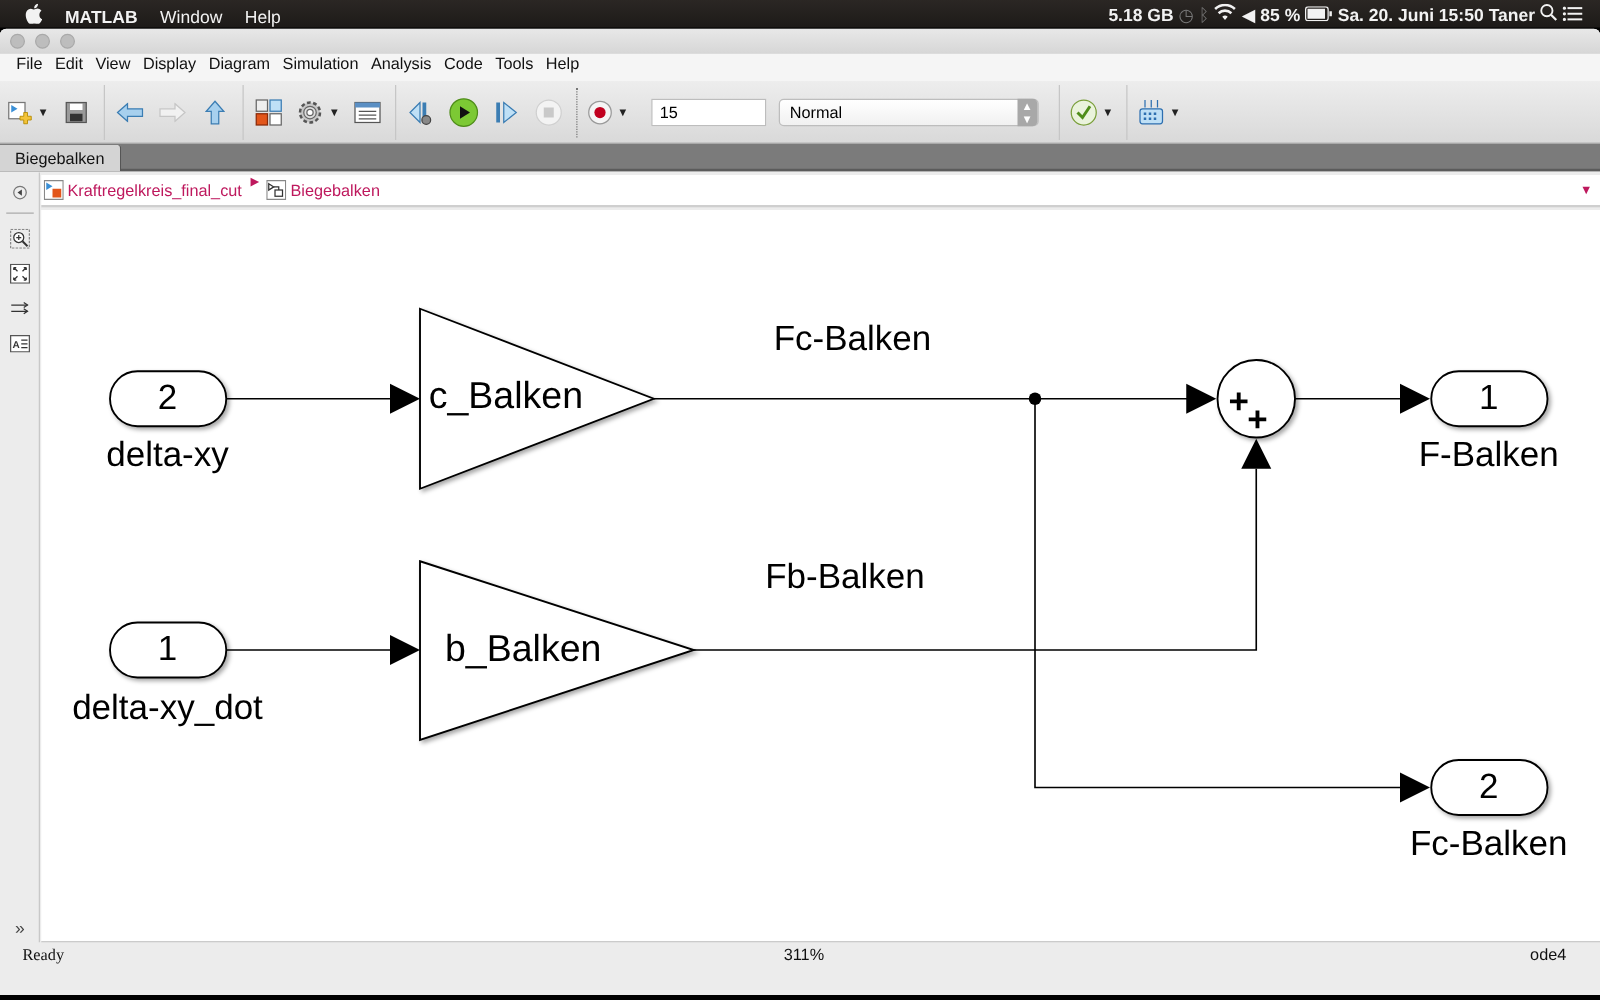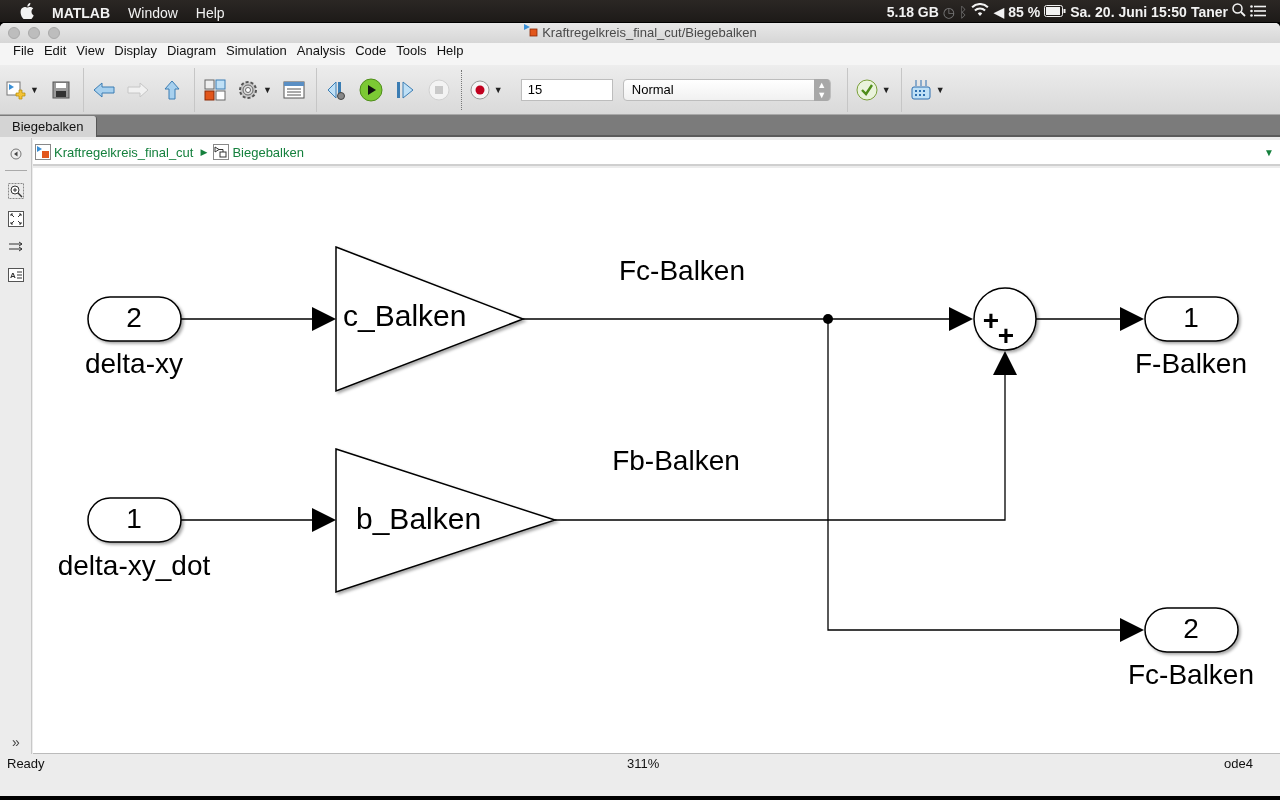--- a/index.html
+++ b/index.html
@@ -34,31 +34,31 @@
   #stop-time { width: 92px; height: 22px; border: 1px solid #bdbdbd; background: #fff; font-size: 13px; padding: 3px 6px; margin-left: 8px; margin-right: 10px; font-family: "Liberation Sans", sans-serif; }
   #sim-mode { width: 208px; height: 22px; border: 1px solid #bdbdbd; border-radius: 4px; background: linear-gradient(#fff, #f1f1f1); font-size: 13px; padding: 2px 8px; position: relative; margin-right: 16px; }
   #sim-mode .stepper { position: absolute; right: 0; top: -1px; width: 16px; height: 22px; background: #a8a8a8; border-radius: 0 4px 4px 0; color: #fff; font-size: 9px; line-height: 10px; text-align: center; padding-top: 1px; }
 
   #tabstrip { height: 22px; background: #7b7b7b; border-bottom: 2px solid #5b5b5b; position: relative; }
   #tab-biegebalken { position: absolute; left: 0; top: 1px; height: 21px; padding: 0 12px; background: #d4d4d4; border-right: 1px solid #555; font-size: 13px; line-height: 21px; color: #111; border-radius: 0 3px 0 0; }
 
   #sidebar { position: absolute; left: 0; top: 138px; width: 32px; height: 616px; background: #ececec; border-right: 1px solid #c8c8c8; }
   .side-btn { position: absolute; left: 8px; width: 16px; height: 16px; display: flex; align-items: center; justify-content: center; }
 
-  #addressbar { position: absolute; left: 33px; top: 140px; width: 1247px; height: 26px; background: #fff; border-bottom: 2px solid #cfcfcf; display: flex; align-items: center; padding-left: 2px; font-size: 13px; color: #15803d; }
+  #addressbar { position: absolute; left: 33px; top: 140px; width: 1247px; height: 26px; background: #fff; border-bottom: 2px solid #cfcfcf; display: flex; padding-left: 2px; font-size: 13px; color: #be185d; }
   .crumb { display: inline-flex; align-items: center; gap: 3px; }
   .crumb-sep { font-size: 9px; margin: 0 6px 0 7px; }
   #address-dropdown { position: absolute; right: 6px; top: 7px; font-size: 10px; }
 
   #canvas { position: absolute; left: 33px; top: 168px; width: 1247px; height: 586px; background: #fff; border-bottom: 1px solid #bbb; }
   #diagram { position: absolute; left: 0; top: 0; }
   .blk-text { font-family: "Liberation Sans", sans-serif; fill: #000; }
 
   #statusbar { position: absolute; left: 0; top: 754px; width: 1280px; height: 19px; background: #ececec; font-size: 13px; color: #111; }
-  #status-left { position: absolute; left: 7px; top: 2px; }
+  #status-left { position: absolute; left: 18px; top: 2px; font-family: Liberation Serif, serif; }
   #status-zoom { position: absolute; left: 627px; top: 2px; }
   #status-solver { position: absolute; right: 27px; top: 2px; }
 </style>
 </head>
 <body>
 
 <div id="mac-menubar">
   <div class="left">
     <span class="apple">
       <svg width="14" height="16" viewBox="0 0 14 16">
@@ -110,29 +110,20 @@
   </div>
 </div>
 
 <div id="window">
   <div id="titlebar">
     <div class="lights">
       <div class="light"></div>
       <div class="light"></div>
       <div class="light"></div>
     </div>
-    <span class="title">
-      <span>
-        <svg width="16" height="14" viewBox="0 0 16 14">
-            <path d="M1 1 L7 4 L1 7 Z" fill="#3a8fd6"></path>
-            <rect x="7" y="6" width="7" height="7" fill="#e2561b" stroke="#8a2a08" stroke-width="0.8"></rect>
-          </svg>
-      </span>
-      <span>Kraftregelkreis_final_cut/Biegebalken</span>
-    </span>
   </div>
 
   <div id="menubar">
     <span class="menu-item">File</span>
     <span class="menu-item">Edit</span>
     <span class="menu-item">View</span>
     <span class="menu-item">Display</span>
     <span class="menu-item">Diagram</span>
     <span class="menu-item">Simulation</span>
     <span class="menu-item">Analysis</span>

